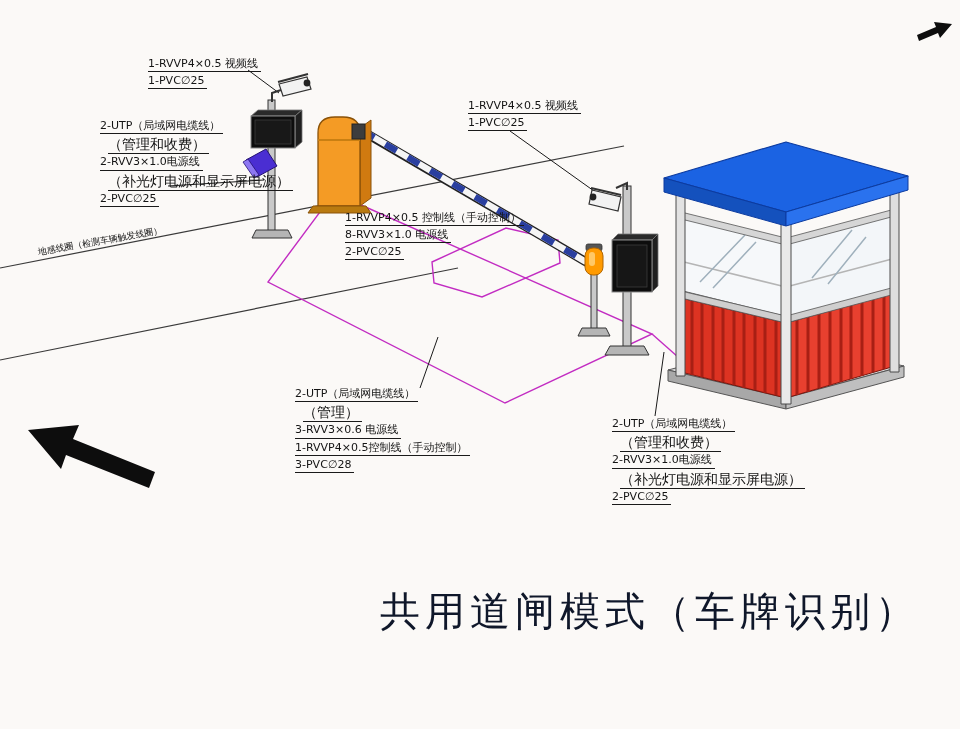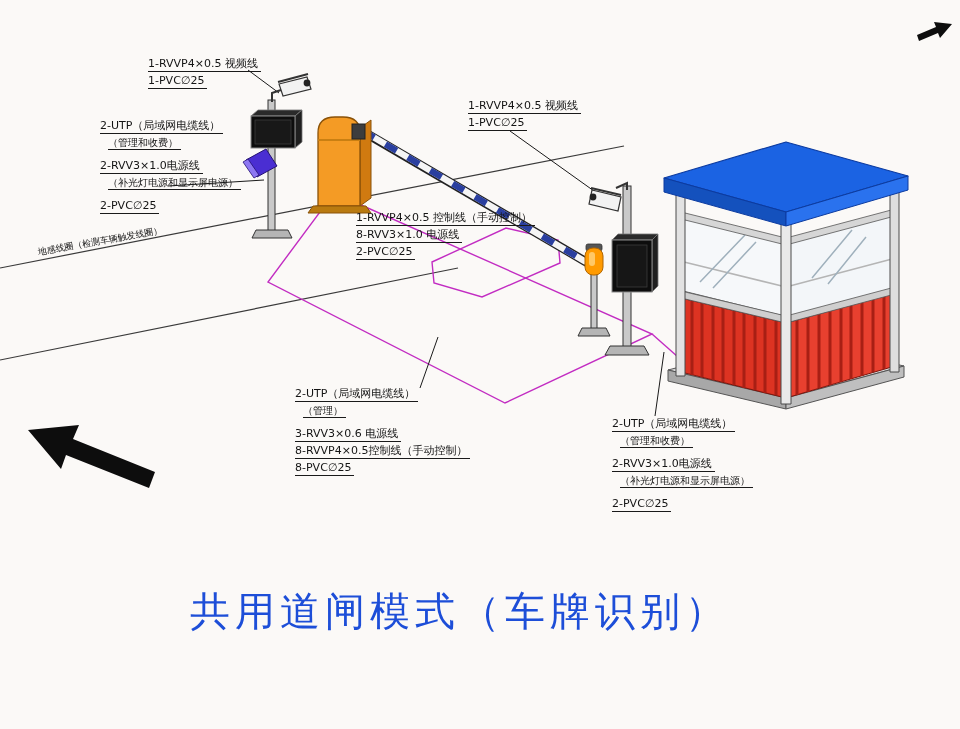--- a/index.html
+++ b/index.html
@@ -12,32 +12,32 @@
   .stage { position:absolute; left:0; top:0; width:960px; height:729px; }
   svg.scene { position:absolute; left:0; top:0; }
   .lbl { position:absolute; color:#141414; }
   .lbl .ln {
     display:block; width:max-content;
     font-size:11px; line-height:1.1;
     border-bottom:1px solid #1a1a1a;
     padding:0 3px 1px 0; margin-bottom:3px;
   }
   .lbl .sub {
-    font-size:10px; margin-left:8px; margin-bottom:10px;
+    font-size:14px; margin-left:8px; margin-bottom:2px;
   }
   .roadlbl {
     position:absolute; left:38px; top:246px;
     font-size:9px; color:#141414;
     transform:rotate(-10deg); transform-origin:left center;
     width:max-content;
   }
   .title {
     position:absolute; left:0; top:584px; width:920px;
-    text-align:center; font-size:40px; letter-spacing:5px;
-    color:#1d4ed8; font-weight:500;
+    text-align:right; font-size:40px; letter-spacing:5px;
+    color:#0f172a; font-weight:500;
   }
 </style>
 </head>
 <body>
 
 <div class="stage">
 
 <svg class="scene" width="960" height="729" viewBox="0 0 960 729">
 
   <g stroke="#3a3a3a" stroke-width="1.2">
@@ -157,32 +157,32 @@
   <span class="ln">2-RVV3×1.0电源线</span>
   <span class="ln sub">（补光灯电源和显示屏电源）</span>
   <span class="ln">2-PVC∅25</span>
 </div>
 
 <div class="lbl" style="left:468px; top:100px;">
   <span class="ln">1-RVVP4×0.5 视频线</span>
   <span class="ln">1-PVC∅25</span>
 </div>
 
-<div class="lbl" style="left:345px; top:212px;margin-left:11px;">
+<div class="lbl" style="left:345px; top:212px;">
   <span class="ln">1-RVVP4×0.5 控制线（手动控制）</span>
   <span class="ln">8-RVV3×1.0 电源线</span>
   <span class="ln">2-PVC∅25</span>
 </div>
 
 <div class="lbl" style="left:295px; top:388px;">
   <span class="ln">2-UTP（局域网电缆线）</span>
   <span class="ln sub">（管理）</span>
   <span class="ln">3-RVV3×0.6 电源线</span>
-  <span class="ln">8-RVVP4×0.5控制线（手动控制）</span>
-  <span class="ln">8-PVC∅25</span>
+  <span class="ln">1-RVVP4×0.5控制线（手动控制）</span>
+  <span class="ln">3-PVC∅28</span>
 </div>
 
 <div class="lbl" style="left:612px; top:418px;">
   <span class="ln">2-UTP（局域网电缆线）</span>
   <span class="ln sub">（管理和收费）</span>
   <span class="ln">2-RVV3×1.0电源线</span>
   <span class="ln sub">（补光灯电源和显示屏电源）</span>
   <span class="ln">2-PVC∅25</span>
 </div>
 

